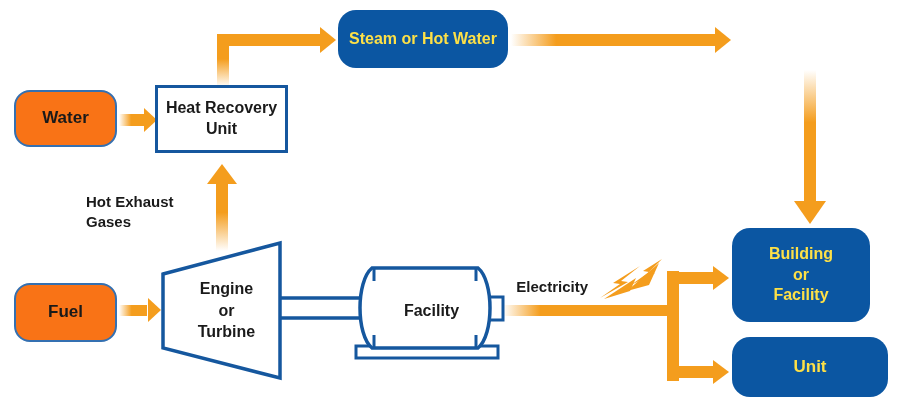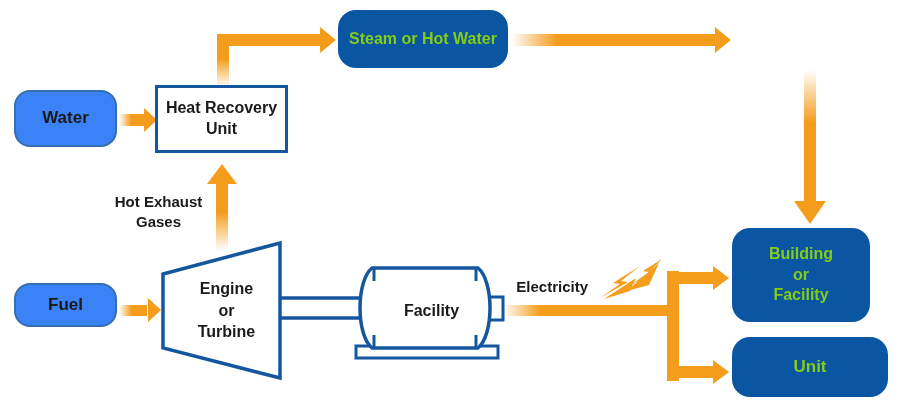--- a/index.html
+++ b/index.html
@@ -16,27 +16,27 @@
   .node {
     display: flex;
     align-items: center;
     justify-content: center;
     text-align: center;
     white-space: pre-line;
     line-height: 1.3;
   }
   .node-dark {
     background: #0B56A2;
-    color: #84cc16;
+    color: #fde047;
     border-radius: 18px;
     font-size: 16px;
     font-weight: bold;
   }
   .node-light {
-    background: #3b82f6;
+    background: #f97316;
     border: 2px solid #3470B1;
     border-radius: 16px;
     color: #1a1a1a;
     font-size: 17px;
     font-weight: bold;
   }
   .node-outline {
     background: #ffffff;
     border: 3px solid #15579E;
     color: #1a1a1a;
@@ -153,21 +153,21 @@
       <line x1="476" y1="268" x2="476" y2="281" stroke="#15579E" stroke-width="3"></line>
       <line x1="374" y1="335" x2="374" y2="348" stroke="#15579E" stroke-width="3"></line>
       <line x1="476" y1="335" x2="476" y2="348" stroke="#15579E" stroke-width="3"></line>
     </g>
   </svg>
 
   <div class="abs node node-light" style="left:14px; top:90px; width:103px; height:57px;">
     <span>Water</span>
   </div>
 
-  <div class="abs node node-light" style="left:14px; top:283px; width:103px; height:44px;">
+  <div class="abs node node-light" style="left:14px; top:283px; width:103px; height:59px;">
     <span>Fuel</span>
   </div>
 
   <div class="abs node node-outline" style="left:155px; top:85px; width:133px; height:68px;">
     <span>Heat Recovery
 Unit</span>
   </div>
 
   <div class="abs node node-dark" style="left:338px; top:10px; width:170px; height:58px;">
     <span>Steam or Hot Water</span>
@@ -183,18 +183,18 @@
   <div class="abs node node-dark" style="left:732px; top:337px; width:156px; height:60px; font-size:17px;">
     <span>Unit</span>
   </div>
 
   <div class="abs machine-label" style="left:163px; top:278px; width:114px;">Engine
 or
 Turbine</div>
 
   <div class="abs machine-label" style="left:365px; top:300px; width:120px;">Facility</div>
 
-  <div class="abs flow-label" style="left:86px; top:192px; width:145px; text-align:center; font-size:15px;">Hot Exhaust
+  <div class="abs flow-label" style="left:86px; top:192px; width:145px; text-align:left; font-size:15px;">Hot Exhaust
 Gases</div>
 
   <div class="abs flow-label" style="left:504px; top:277px; width:84px; text-align:right; font-size:15px;">Electricity</div>
 
 </div>
 
 </body></html>

